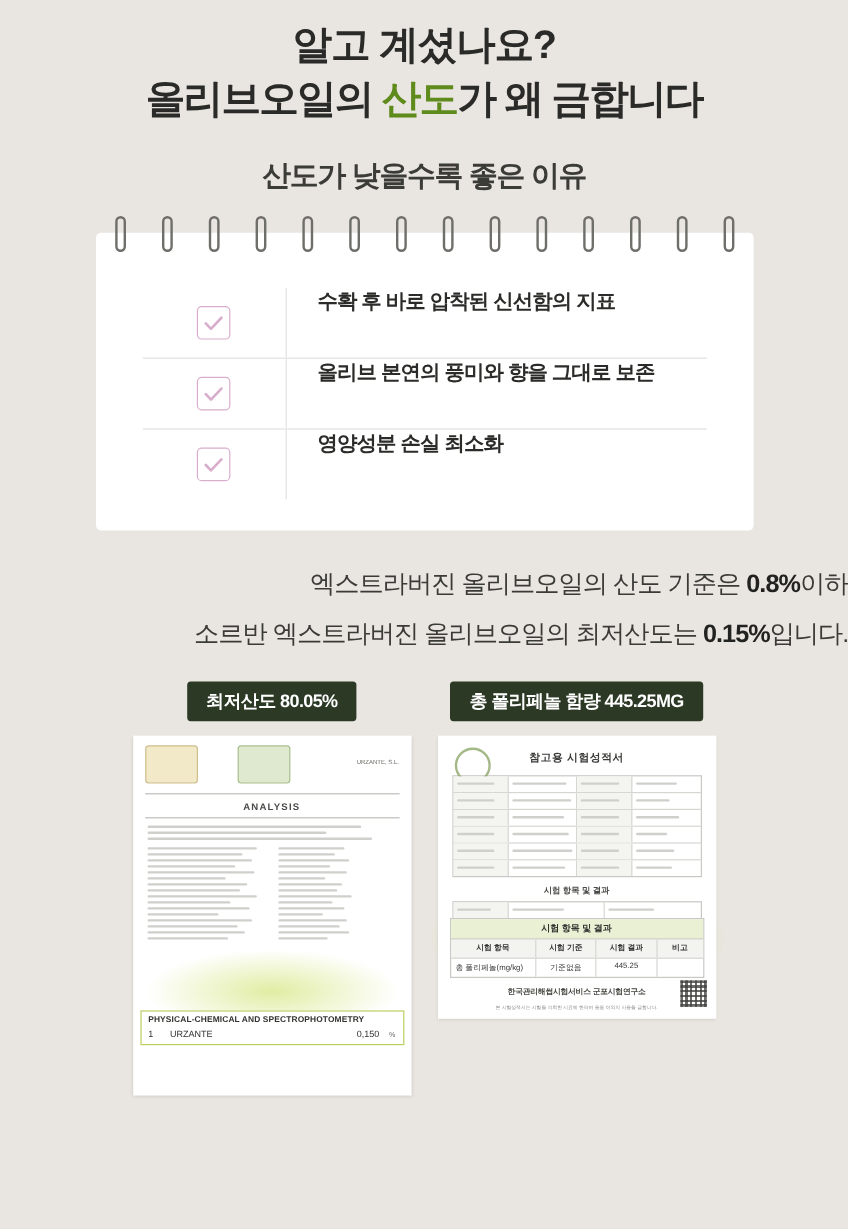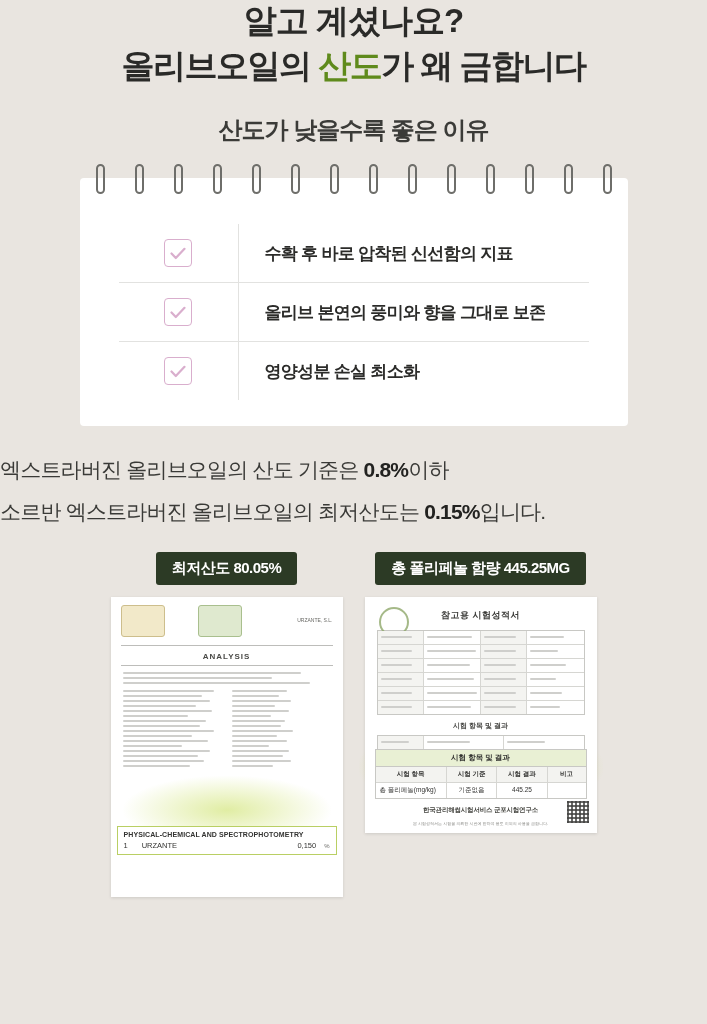--- a/index.html
+++ b/index.html
@@ -17,21 +17,21 @@
 
   .page {
     width: 707px;
     height: 1024px;
     position: relative;
     background: #e9e5e0;
   }
 
   
   .headline-wrap {
-    padding-top: 0;
+    padding-top: 16px;
     text-align: center;
   }
   .headline-1 {
     font-size: 33px;
     font-weight: bold;
     color: #2a2a28;
     letter-spacing: -1px;
     line-height: 1.25;
   }
   .headline-2 {
@@ -84,21 +84,20 @@
     padding: 46px 0 26px 0;
     position: relative;
     z-index: 1;
   }
   .note-rows {
     width: 470px;
     margin: 0 auto;
   }
   .note-row {
     display: flex;
-    align-items: center;
     height: 58px;
     border-bottom: 1px solid #e2e2e0;
   }
   .note-row:last-child {
     border-bottom: none;
   }
   .check-cell {
     width: 120px;
     display: flex;
     justify-content: center;
@@ -125,21 +124,21 @@
   .note-text {
     padding-left: 26px;
     font-size: 17px;
     font-weight: bold;
     color: #2b2b29;
     letter-spacing: -0.7px;
   }
 
   
   .standard-block {
-    text-align: left;
+    text-align: right;
     margin-top: 30px;
   }
   .std-line-1 {
     font-size: 21px;
     color: #3a3a37;
     letter-spacing: -0.8px;
   }
   .std-line-1 b {
     font-weight: bold;
     color: #222220;

